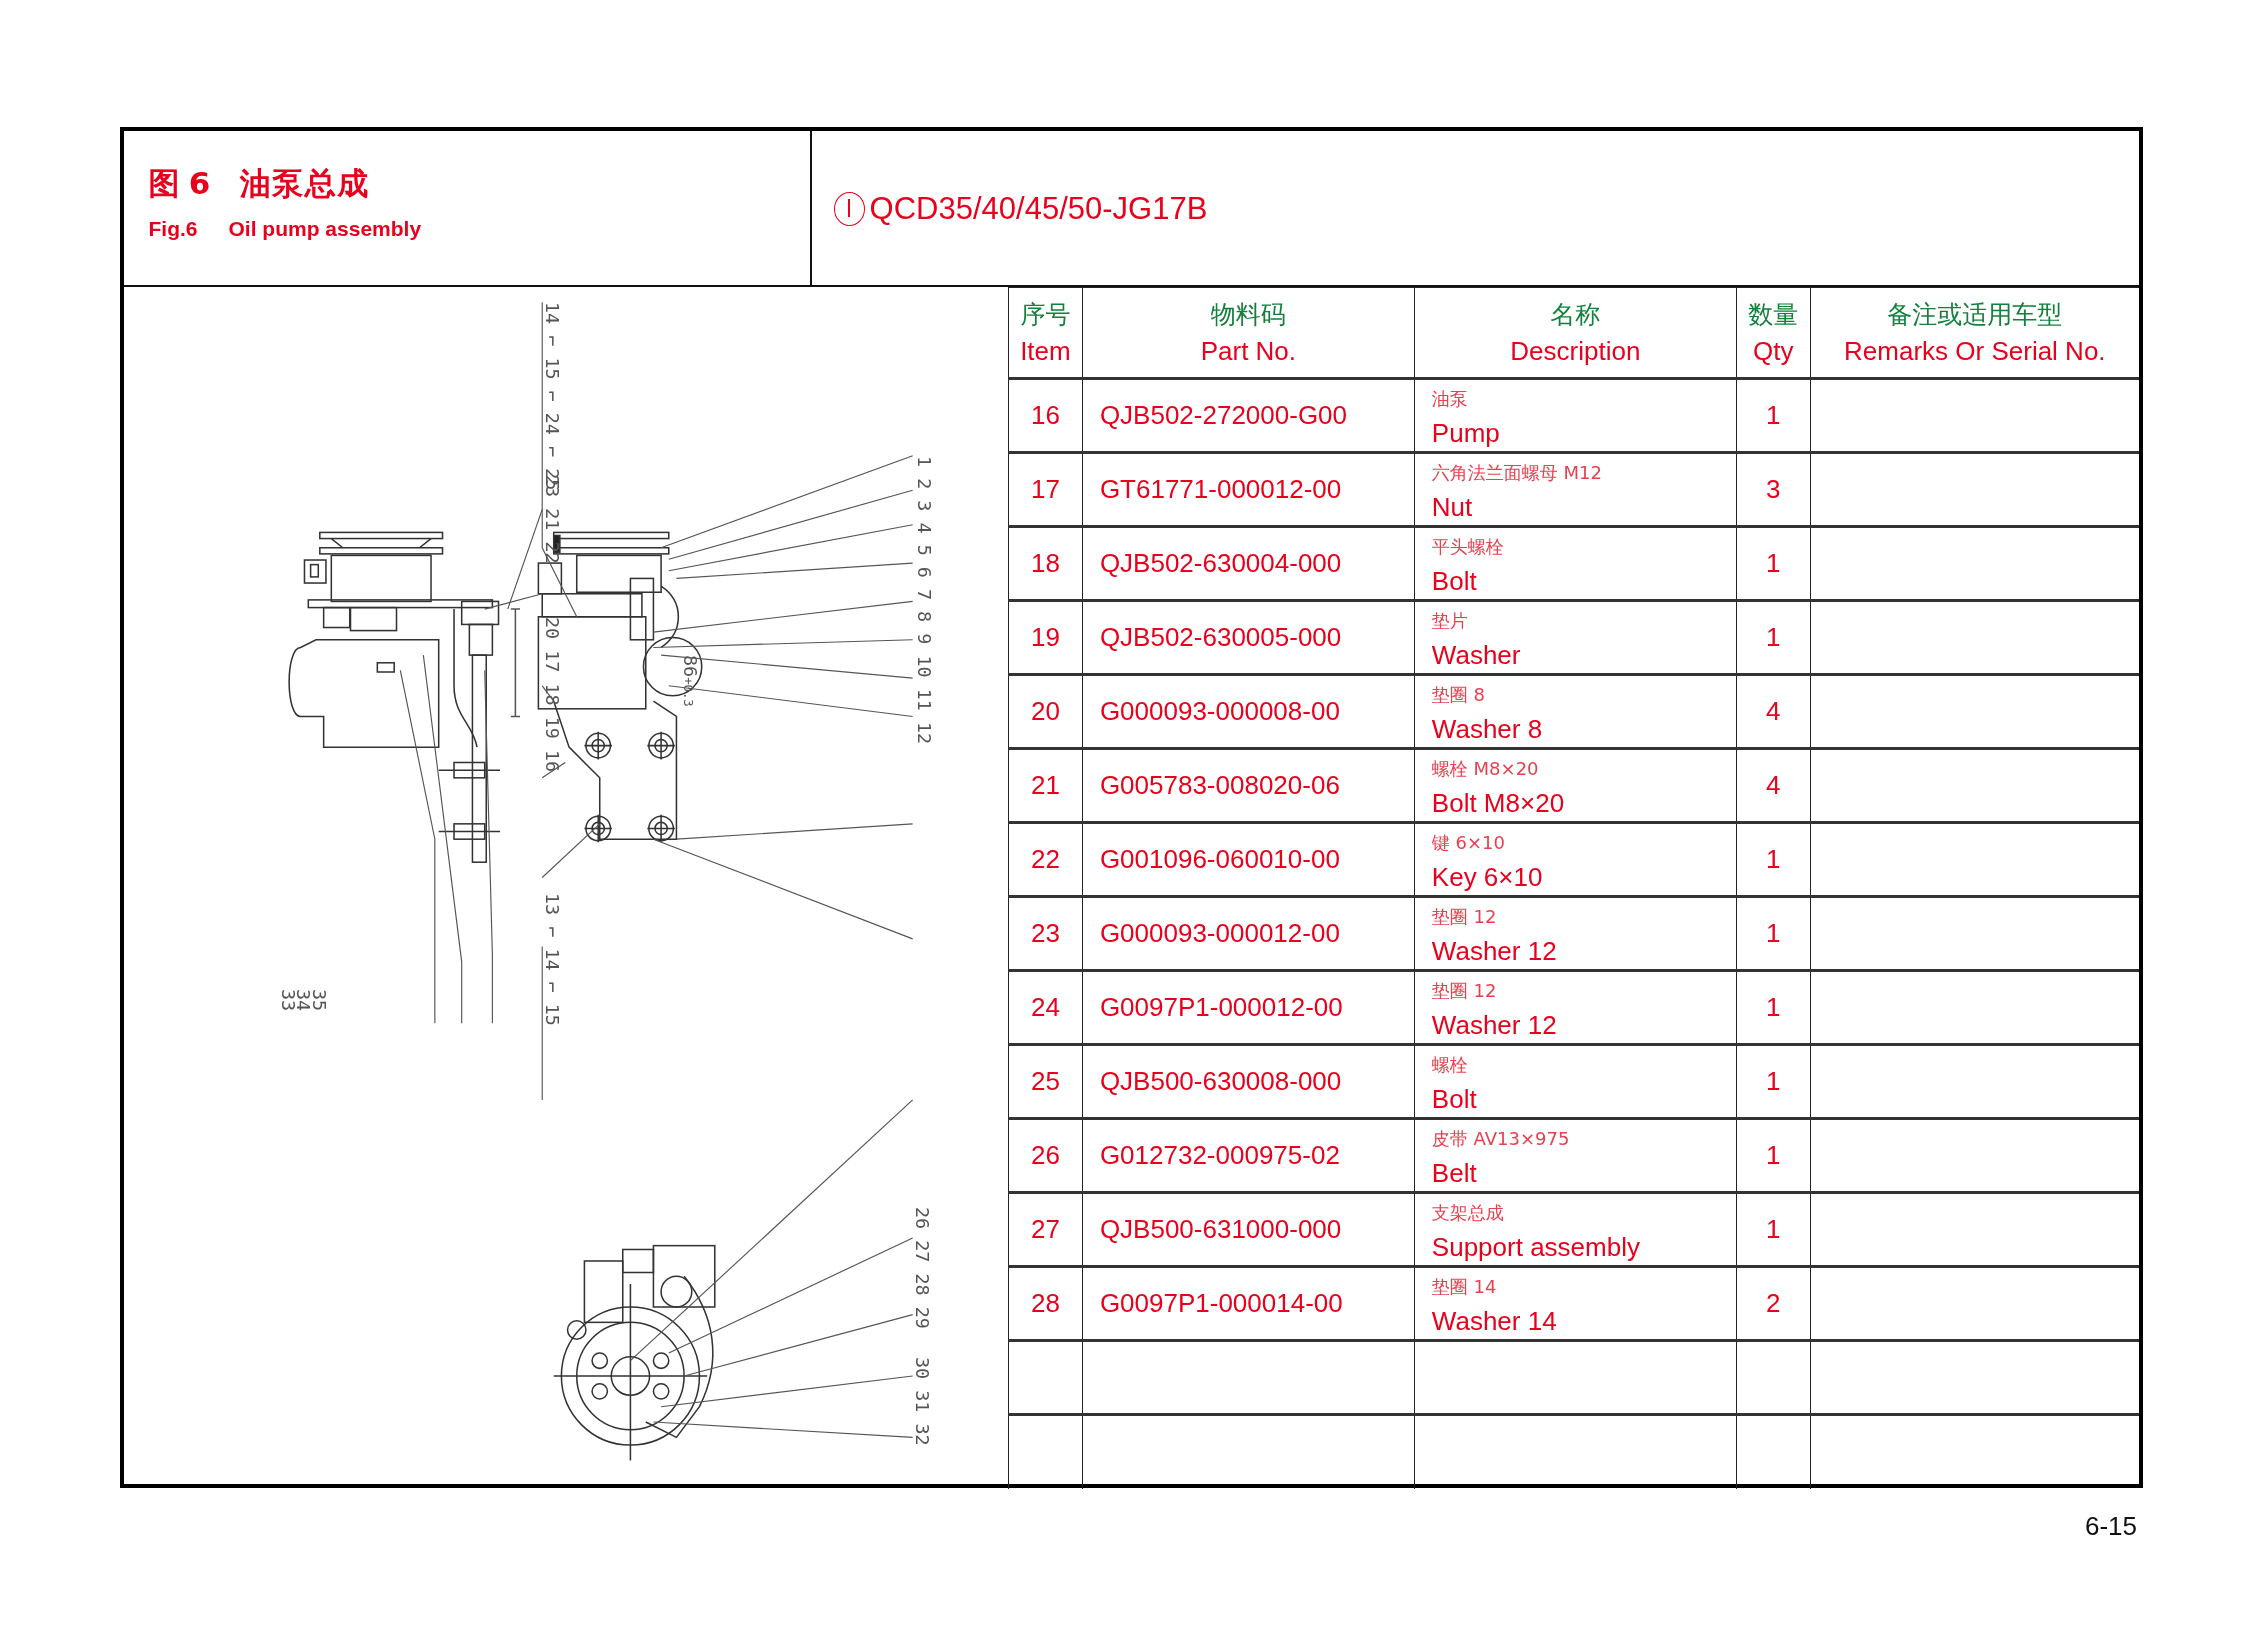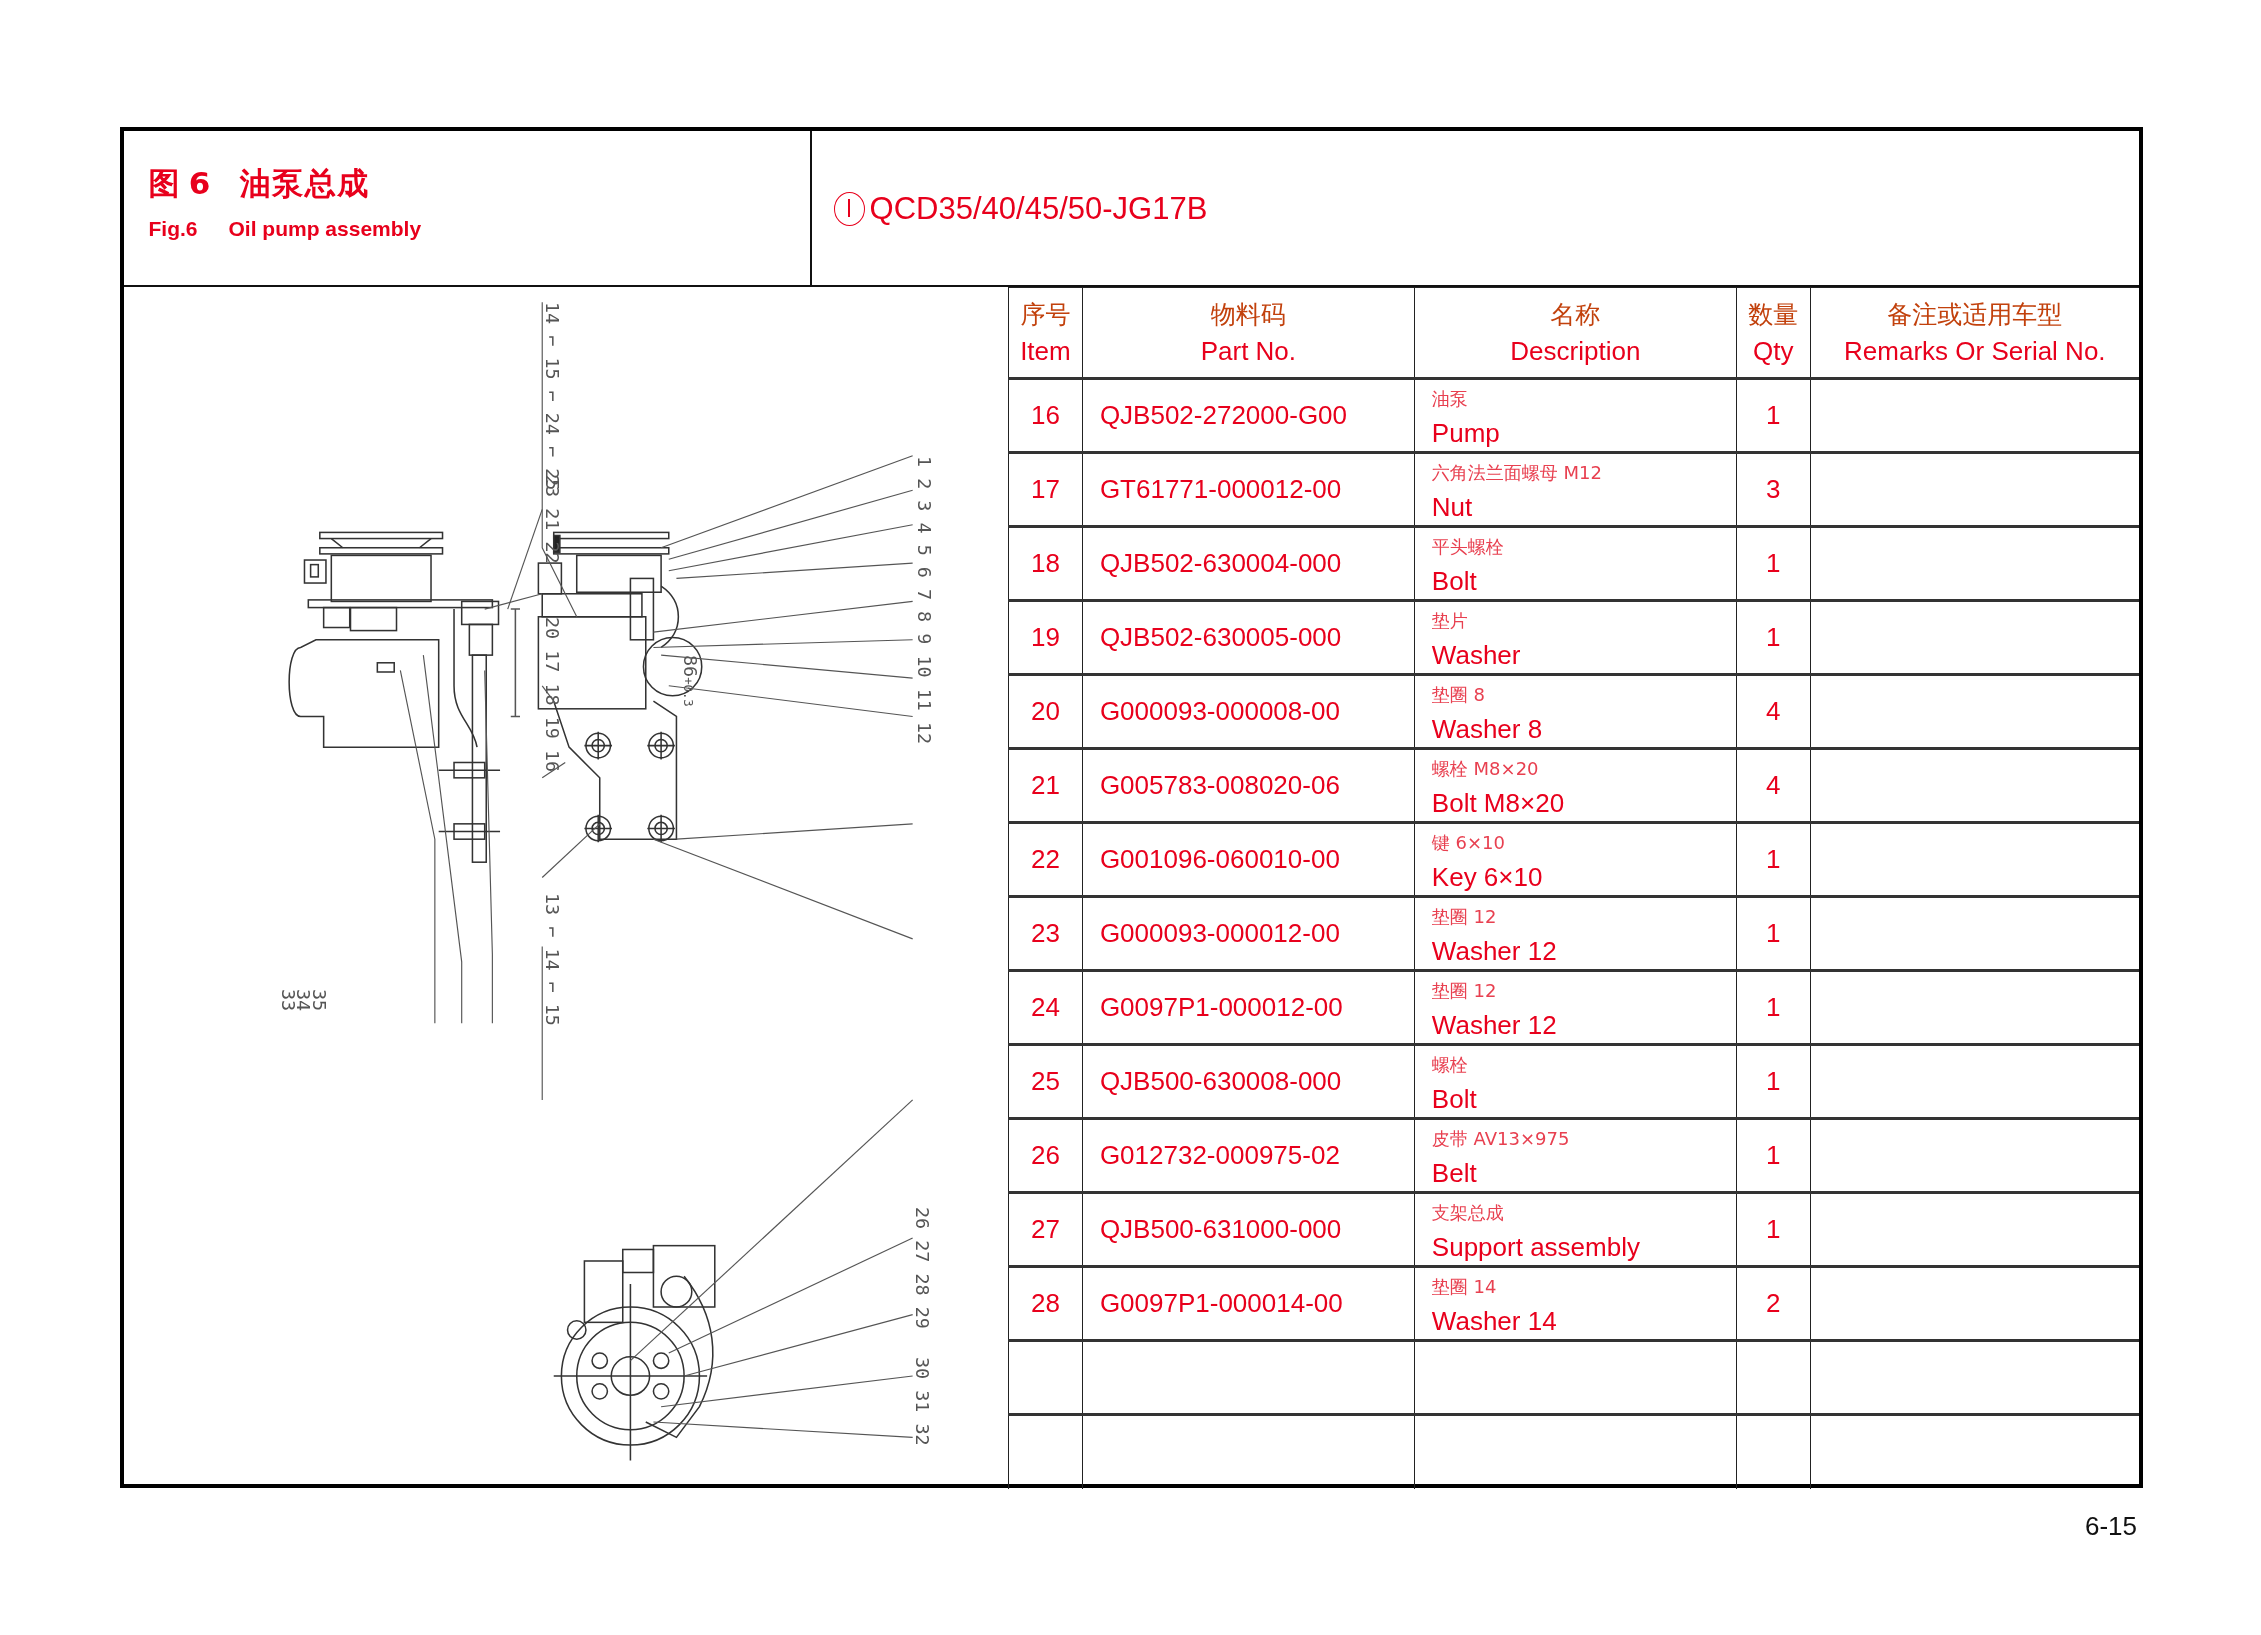--- a/index.html
+++ b/index.html
@@ -16,21 +16,21 @@
     .title-en .fig { margin-right: 31px; }
     .model { position: absolute; left: 710px; top: 60px; font-size: 31px; display: flex; align-items: center; text-align: right; }
     .model .circ { display: inline-block; width: 31px; height: 34px; border: 1.5px solid #e8001c;
                    border-radius: 50%; box-sizing: border-box; position: relative; margin-right: 4.6px; }
     .model .circ::after { content: ""; position: absolute; left: 13px; top: 6.1px; width: 1.5px; height: 18.4px; background: #e8001c; }
 
     
     .parts { position: absolute; left: 884px; top: 156px; border-collapse: collapse; table-layout: fixed; }
     .parts td, .parts th { border: 1.5px solid #222; padding: 0; font-weight: normal; box-sizing: border-box; }
     .parts th { height: 91px; font-size: 26px; line-height: 37px; vertical-align: middle; text-align: center; }
-    .parts th .cn { display: block; font-family: "DejaVu Sans", sans-serif; font-size: 25px; color: #c2410c; }
+    .parts th .cn { display: block; font-family: "DejaVu Sans", sans-serif; font-size: 25px; color: #15803d; }
     .parts th .en { display: block; }
     .parts td { height: 74px; font-size: 26px; vertical-align: middle; }
     .parts tbody tr { border-top: 3.1px solid #333; }
     .c-item { width: 74px; text-align: center; }
     .c-part { width: 333px; padding-left: 17px !important; }
     .c-desc { width: 323px; padding-left: 17px !important; line-height: 34px; }
     .c-desc .cn { display: block; font-family: "DejaVu Sans", sans-serif; font-size: 18px; color: #e84050; }
     .c-desc .en { display: block; }
     .c-qty { width: 74px; text-align: center; }
     .c-rem { width: 330px; }

